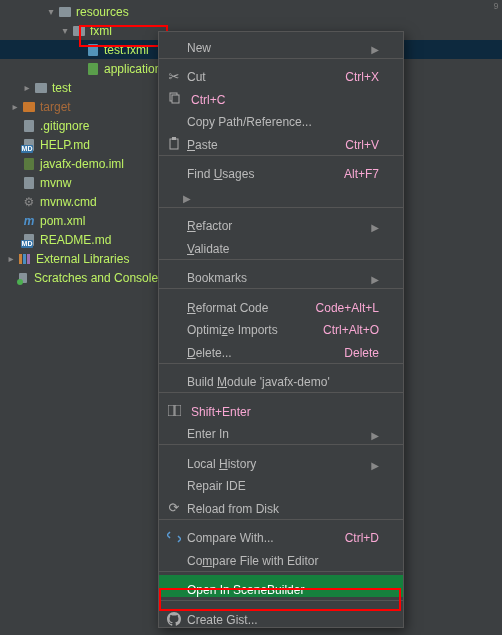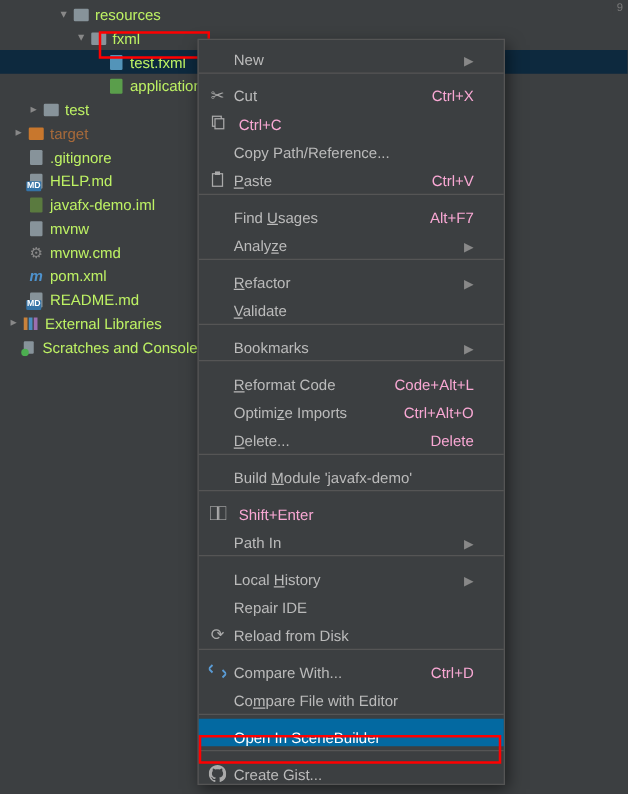--- a/index.html
+++ b/index.html
@@ -19,21 +19,21 @@
   .hl{position:absolute;border:2px solid #f00;pointer-events:none;box-sizing:border-box}
   
   .gut{position:absolute;right:0;top:0;width:12px;height:12px;background:#3c3f41;color:#777;font-size:9px;text-align:center;line-height:12px}
   
   .menu{position:absolute;left:158px;top:31px;width:244px;background:#3c3f41;border:1px solid #555;box-shadow:2px 4px 12px rgba(0,0,0,.5)}
   .mi{display:flex;align-items:flex-end;height:22.5px;padding:0 24px 0 6px;color:#bbb}
   .mi .mic{width:18px;height:16px;display:flex;align-items:center;justify-content:center;color:#aaa;font-size:13px}
   .mi .mlab{flex:1;padding-left:4px}
   .mi .sc{color:#f9a8d4;padding-left:8px}
   .mi .sub{color:#888;font-size:10px}
-  .mi.selm{background:#0369a1;color:#fff}
+  .mi.selm{background:#15803d;color:#fff}
   .mi.selm .sc,.mi.selm .sub,.mi.selm .mic{color:#fff}
   .sep{height:1px;background:#555;margin:3px 0}
   .ul{text-decoration:underline}
   svg{display:block}
 </style>
 </head>
 <body>
 
 <div class="tree">
   <div class="row">
@@ -196,21 +196,20 @@
       <span class="sc">Ctrl+V</span>
     </div>
   <div class="sep"></div>
   <div class="mi">
       <span class="mic"></span>
       <span class="mlab">Find <span class="ul">U</span>sages</span>
       <span class="sc">Alt+F7</span>
     </div>
   <div class="mi">
       <span class="mic"></span>
-      <span class="mlab">Analy<span class="ul">z</span>e</span>
       <span class="sub">▶</span>
     </div>
   <div class="sep"></div>
   <div class="mi">
       <span class="mic"></span>
       <span class="mlab"><span class="ul">R</span>efactor</span>
       <span class="sub">▶</span>
     </div>
   <div class="mi">
       <span class="mic"></span>
@@ -248,21 +247,21 @@
       <span class="mic">
         <svg width="13" height="11" viewBox="0 0 13 11">
           <rect x="0" y="0" width="6" height="11" fill="none" stroke="#aaa"></rect>
           <rect x="7" y="0" width="6" height="11" fill="none" stroke="#aaa"></rect>
         </svg>
       </span>
       <span class="sc">Shift+Enter</span>
     </div>
   <div class="mi">
       <span class="mic"></span>
-      <span class="mlab">Path In</span>
+      <span class="mlab">Enter In</span>
       <span class="sub">▶</span>
     </div>
   <div class="sep"></div>
   <div class="mi">
       <span class="mic"></span>
       <span class="mlab">Local <span class="ul">H</span>istory</span>
       <span class="sub">▶</span>
     </div>
   <div class="mi">
       <span class="mic"></span>

